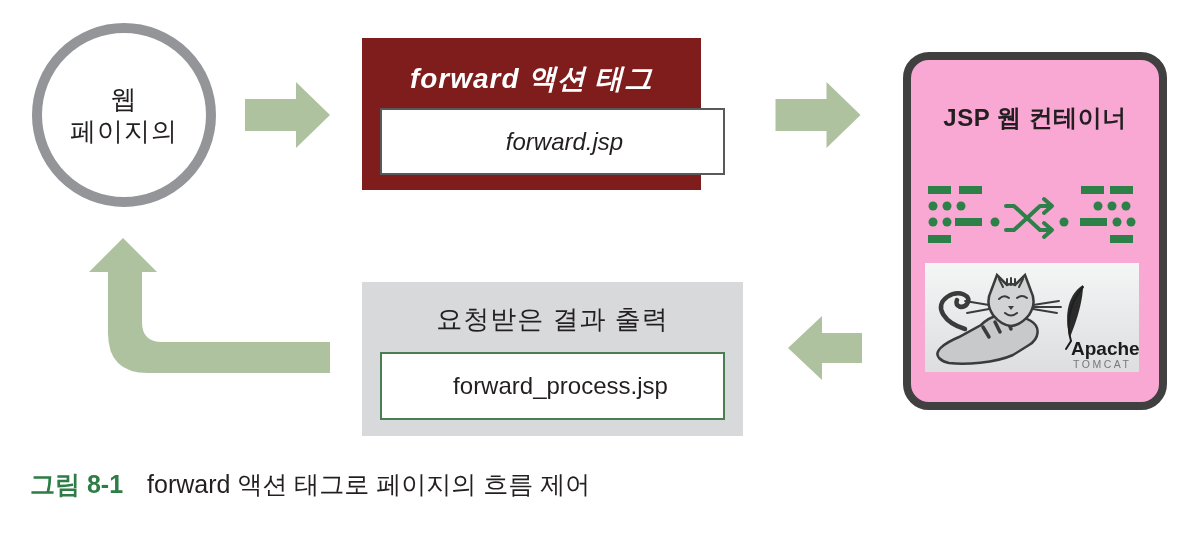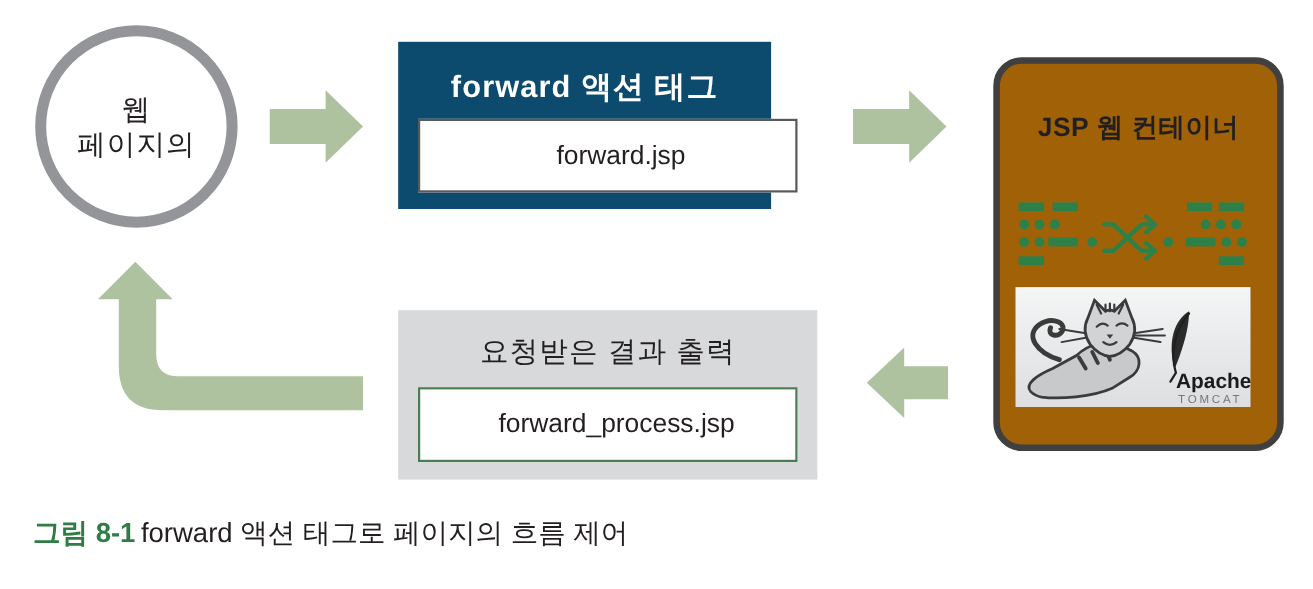--- a/index.html
+++ b/index.html
@@ -12,21 +12,21 @@
   
   .browser-circle{
     left:32px;top:23px;width:184px;height:184px;box-sizing:border-box;
     border:10px solid #939598;border-radius:50%;background:#ffffff;
     display:flex;flex-direction:column;align-items:center;justify-content:center;
     font-size:26px;line-height:1.25;text-align:center;letter-spacing:1px;
   }
 
   
   .green-box{
-    left:362px;top:38px;width:339px;height:152px;background:#0c4a6e;
+    left:362px;top:38px;width:339px;height:152px;background:#7f1d1d;font-style:italic;
   }
   .green-box .title{
     position:absolute;left:0;top:22px;width:100%;text-align:center;
     color:#ffffff;font-weight:bold;font-size:28px;letter-spacing:1px;
   }
   .inner-file{
     position:absolute;left:18px;top:70px;width:345px;height:67px;box-sizing:border-box;
     background:#ffffff;display:flex;align-items:center;justify-content:center;
     font-size:24px;color:#231f20;
   }
@@ -38,32 +38,32 @@
   }
   .gray-box .title{
     position:absolute;left:0;top:20px;width:100%;text-align:center;
     color:#231f20;font-weight:normal;font-size:26px;letter-spacing:1px;
   }
   .gray-box .inner-file{border:2px solid #4b7d52;top:70px;height:68px;padding-left:16px;}
 
   
   .jsp-container{
     left:903px;top:52px;width:264px;height:358px;box-sizing:border-box;
-    border:6px solid #404040;border-radius:26px;background:#a16207;
+    border:8px solid #404040;border-radius:26px;background:#f9a8d4;
   }
   .jsp-container .title{
     position:absolute;left:0;top:42px;width:100%;text-align:center;
     font-weight:bold;font-size:24px;letter-spacing:0.5px;color:#231f20;
   }
   .shuffle-icon{position:absolute;left:15px;top:122px;}
   .tomcat-logo{position:absolute;left:14px;top:203px;}
 
   
   .caption{
-    left:30px;top:468px;display:flex;align-items:baseline;gap:5px;
+    left:30px;top:468px;display:flex;align-items:baseline;gap:24px;
     font-size:25px;white-space:nowrap;
   }
   .caption .label{color:#2f7d46;font-weight:bold;}
   .caption .text{color:#231f20;text-align:center;}
   svg{display:block;}
 </style>
 </head>
 <body>
 
 <div class="stage">

